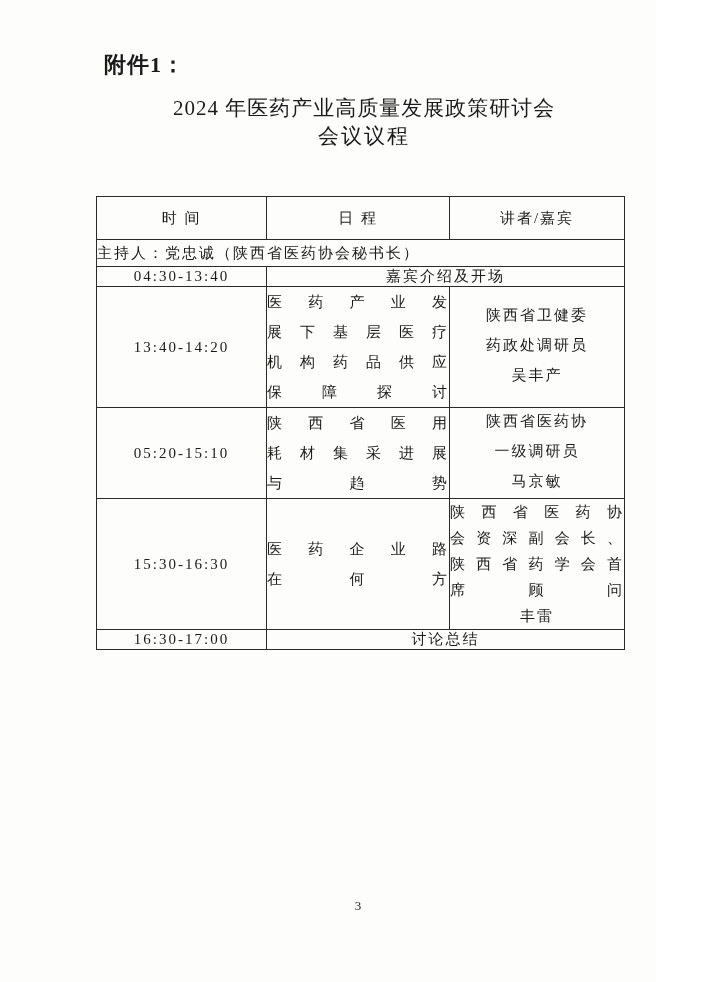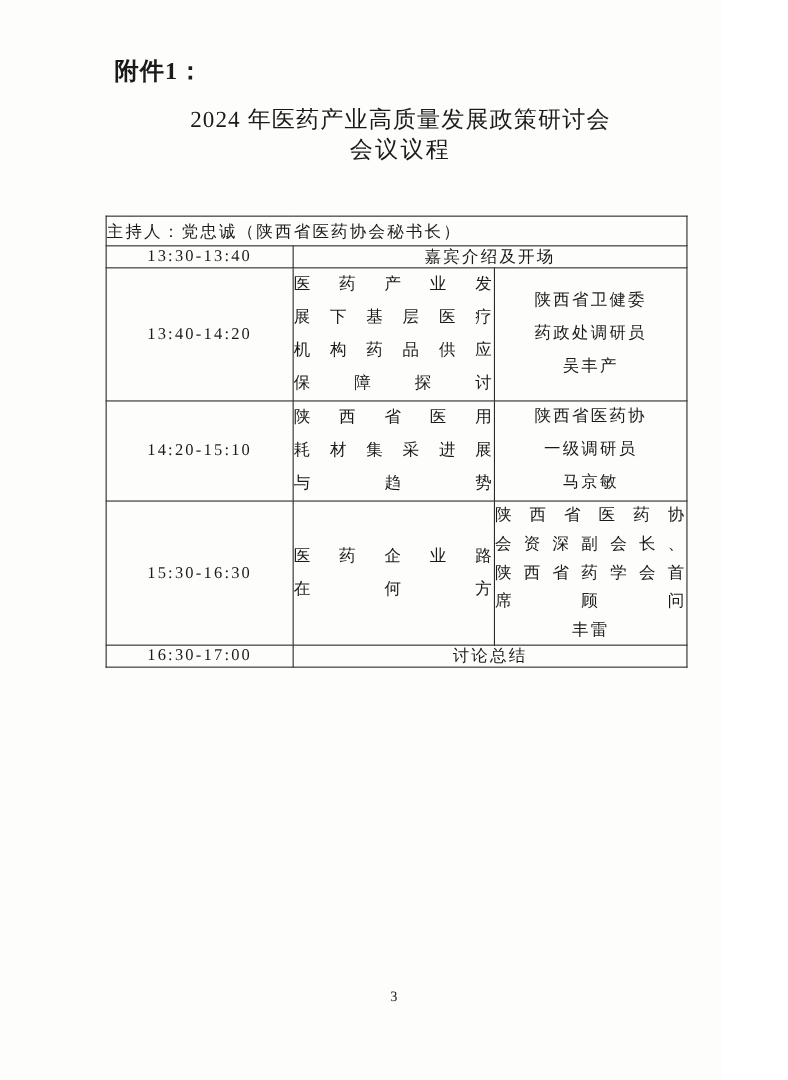--- a/index.html
+++ b/index.html
@@ -135,49 +135,54 @@
 
   <div class="doc-subtitle">会议议程</div>
 
   <table class="agenda">
     <colgroup>
       <col class="col-time">
       <col class="col-sched">
       <col class="col-speaker">
     </colgroup>
     <tbody>
+      <tr>
+        <td class="hd">时 间</td>
+        <td class="hd">日 程</td>
+        <td class="hd">讲者/嘉宾</td>
+      </tr>
 
       <tr>
         <td class="cell-host" colspan="3">主持人：党忠诚（陕西省医药协会秘书长）</td>
       </tr>
 
 
 
       <tr>
-        <td class="cell-time">13:30-13:40</td>
+        <td class="cell-time">04:30-13:40</td>
         <td class="cell-center" colspan="2">嘉宾介绍及开场</td>
       </tr>
 
       <tr>
         <td class="cell-time">13:40-14:20</td>
         <td class="cell-block">
           <span class="line">医药产业发</span>
           <span class="line">展下基层医疗</span>
           <span class="line">机构药品供应</span>
           <span class="line">保障探讨</span>
         </td>
         <td class="cell-block-c">
           <span class="line-center">陕西省卫健委</span>
           <span class="line-center">药政处调研员</span>
           <span class="line-center">吴丰产</span>
         </td>
       </tr>
 
       <tr>
-        <td class="cell-time">14:20-15:10</td>
+        <td class="cell-time">05:20-15:10</td>
         <td class="cell-block">
           <span class="line">陕西省医用</span>
           <span class="line">耗材集采进展</span>
           <span class="line">与趋势</span>
         </td>
         <td class="cell-block-c">
           <span class="line-center">陕西省医药协</span>
           <span class="line-center">一级调研员</span>
           <span class="line-center">马京敏</span>
         </td>

